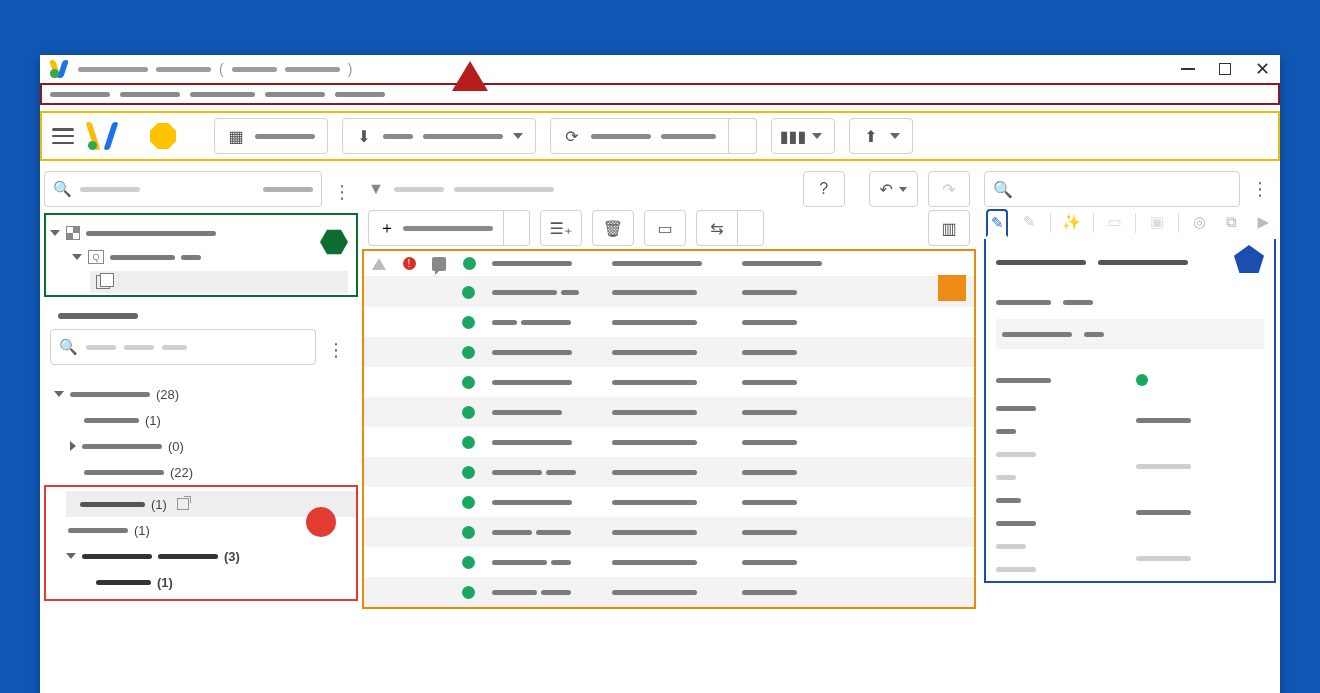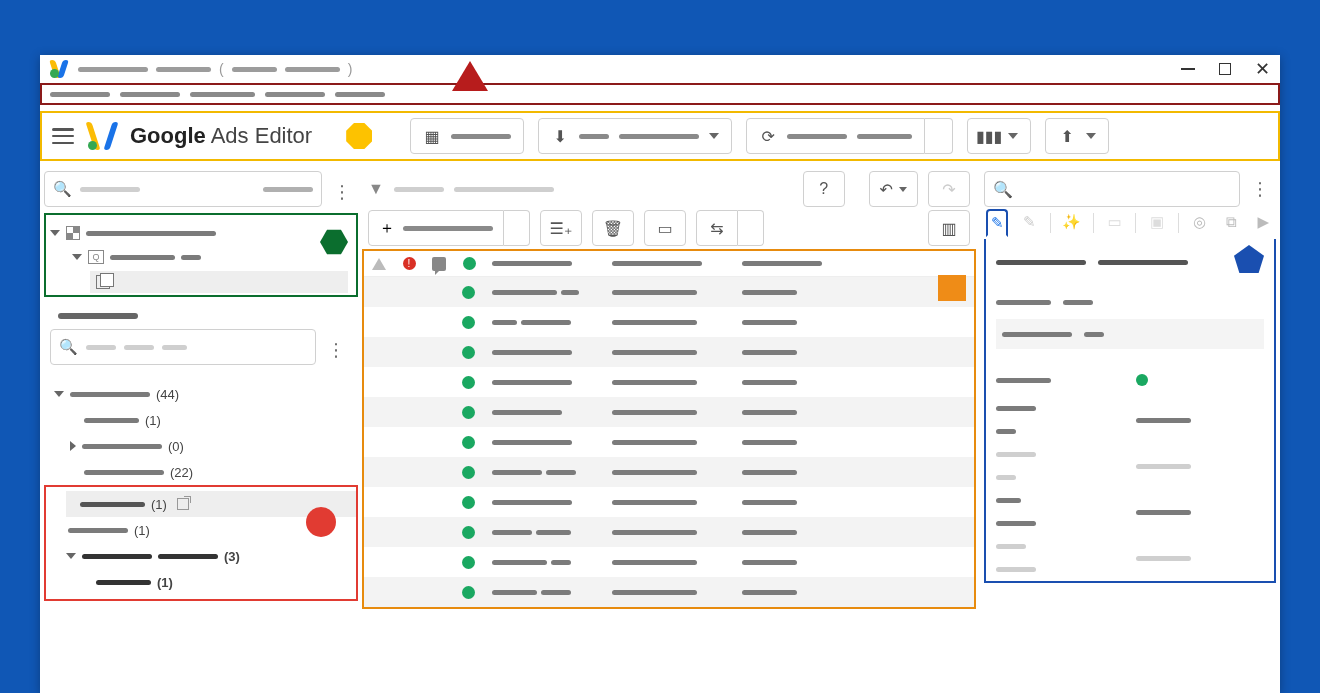--- a/index.html
+++ b/index.html
@@ -166,21 +166,20 @@
         <span></span>
         <span></span>
       </div>
     <div class="big-logo">
         <div class="gA">
           <div class="y"></div>
           <div class="b"></div>
           <div class="g"></div>
         </div>
       </div>
-    <div class="product-name"><b>Google</b><span> Ads Editor</span></div>
     <div class="octa"></div>
     <div style="flex:0 0 10px"></div>
 
     <div class="tbtn">
       <div class="ico">▦</div>
       <div class="lbl" style="width:60px"></div>
     </div>
 
     <div class="tbtn">
       <div class="ico">⬇</div>
@@ -253,21 +252,21 @@
           <div class="ph" style="max-width:30px"></div>
           <div class="ph" style="max-width:25px"></div>
         </div>
         <div class="iconbtn">⋮</div>
       </div>
 
       <div class="tree2" style="margin-top:10px;">
         <div class="row">
           <div class="caretD"></div>
             <div class="line" style="width:80px"></div>
-            <span class="count">(44)</span>
+            <span class="count">(28)</span>
         </div>
         <div class="row" style="padding-left:30px">
           <div class="line" style="width:55px"></div>
             <span class="count">(1)</span>
         </div>
         <div class="row" style="padding-left:16px">
           <div class="caretR"></div>
             <div class="line" style="width:80px"></div>
             <span class="count">(0)</span>
         </div>

